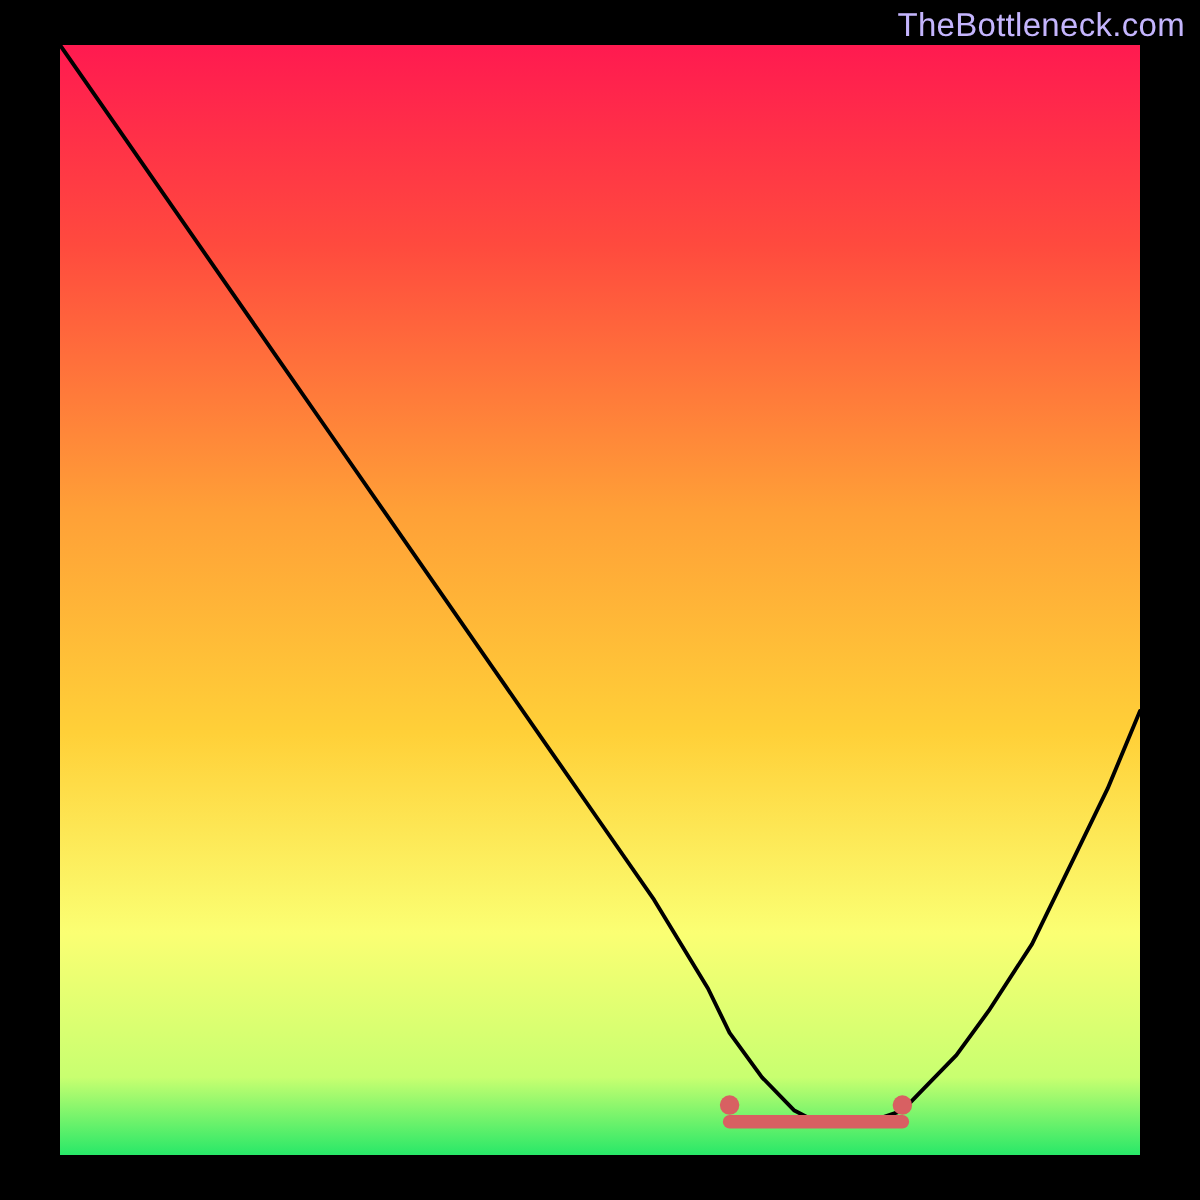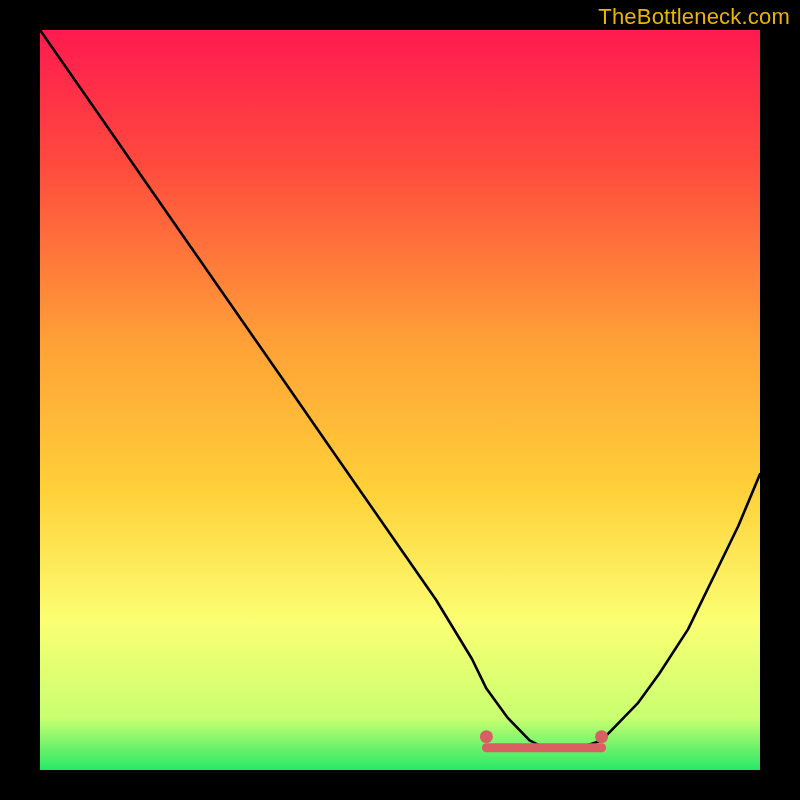--- a/index.html
+++ b/index.html
@@ -16,21 +16,21 @@
     left: 0;
     top: 0;
     width: 800px;
     height: 800px;
     background: #000;
   }
   .watermark {
     position: absolute;
     top: 4px;
     right: 10px;
-    color: #eab308;
+    color: #c4b5fd;
     font-size: 22px;
     font-weight: 500;
     letter-spacing: 0.2px;
     z-index: 30;
   }
   .plot-wrap {
     position: absolute;
     left: 40px;
     top: 30px;
     width: 720px;

